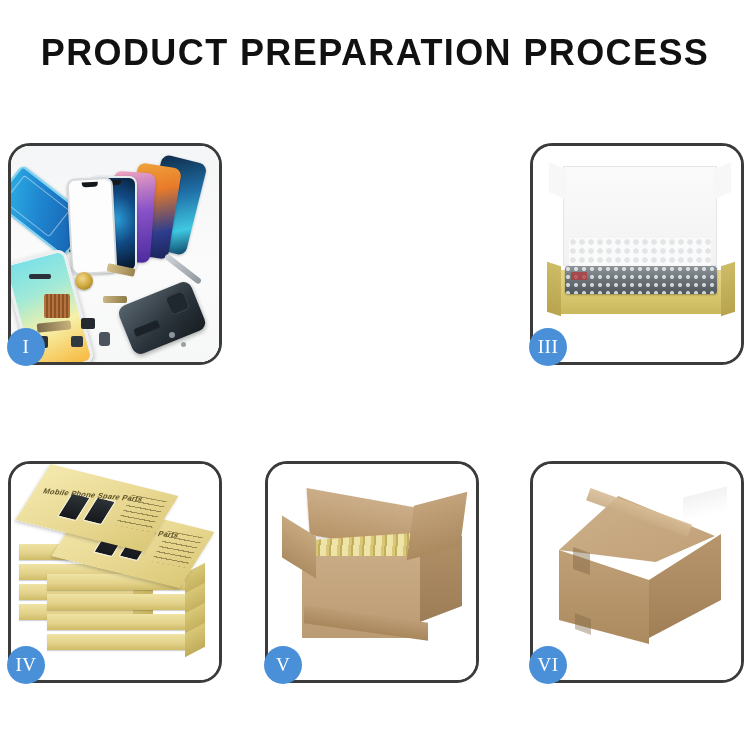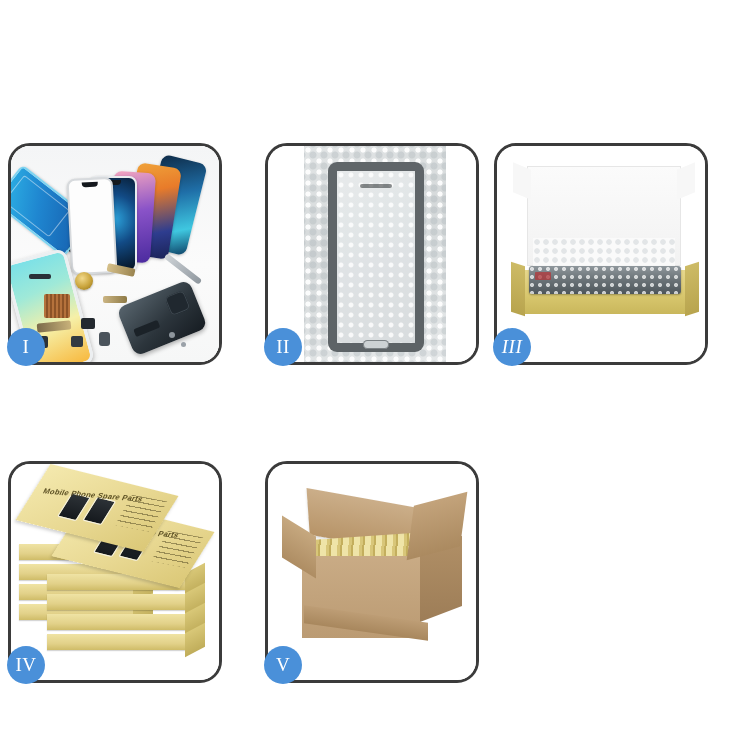--- a/index.html
+++ b/index.html
@@ -64,21 +64,21 @@
   }
   .panel .stage {
     position: absolute;
     inset: 0;
     border-radius: 19px;
     overflow: hidden;
     background: #ffffff;
   }
   .col0 { left: 0; }
   .col1 { left: 257px; }
-  .col2 { left: 486px; font-style: italic; }
+  .col2 { left: 522px; }
   .row0 { top: 0; }
   .row1 { top: 318px; }
 
   
   .badge {
     position: absolute;
     left: -4px;
     bottom: -4px;
     width: 38px;
     height: 38px;
@@ -488,20 +488,21 @@
     position: absolute;
     left: 150px; top: 28px; width: 44px; height: 24px;
     background: linear-gradient(180deg,#f2f2f2,#ffffff);
     transform: skewY(-14deg);
   }
 </style>
 </head>
 <body>
 
 <div class="header">
+  <h1 class="title">PRODUCT PREPARATION PROCESS</h1>
 </div>
 
 <div class="grid">
 
   <div class="panel col0 row0">
     <div class="stage">
       <div class="p1-bg"></div>
       <div class="phone p1-dark1"></div>
       <div class="phone p1-blue"></div>
       <div class="phone p1-f1"></div>
@@ -525,29 +526,20 @@
       <div class="part p-sq1"></div>
       <div class="part p-sq2"></div>
       <div class="part p-sq3"></div>
       <div class="part p-cam"></div>
       <div class="part p-screw1"></div>
       <div class="part p-screw2"></div>
     </div>
     <div class="badge">I</div>
   </div>
 
-  <div class="panel col1 row0">
-    <div class="stage">
-      <div class="p2-bg"></div>
-      <div class="p2-screen">
-        <span class="p2-speaker"></span>
-      </div>
-    </div>
-    <div class="badge">II</div>
-  </div>
 
   <div class="panel col2 row0">
     <div class="stage">
       <div class="p3-flapback"></div>
       <div class="p3-foam"></div>
       <div class="p3-screen"></div>
       <div class="p3-boxbase"></div>
     </div>
     <div class="badge">III</div>
   </div>
@@ -607,14 +599,26 @@
       <div class="v-contents"></div>
       <div class="v-body-right"></div>
       <div class="v-body"></div>
       <div class="v-flap v-flap-right"></div>
       <div class="v-flap v-flap-left"></div>
       <div class="v-flap v-flap-front"></div>
     </div>
     <div class="badge">V</div>
   </div>
 
+  <div class="panel col2 row1">
+    <div class="stage">
+      <div class="s-shadow"></div>
+      <div class="s-top"></div>
+      <div class="s-tape"></div>
+      <div class="s-side"></div>
+      <div class="s-front"></div>
+      <div class="s-tab1"></div>
+      <div class="s-tab2"></div>
+    </div>
+    <div class="badge">VI</div>
+  </div>
 
 </div>
 
 </body></html>

